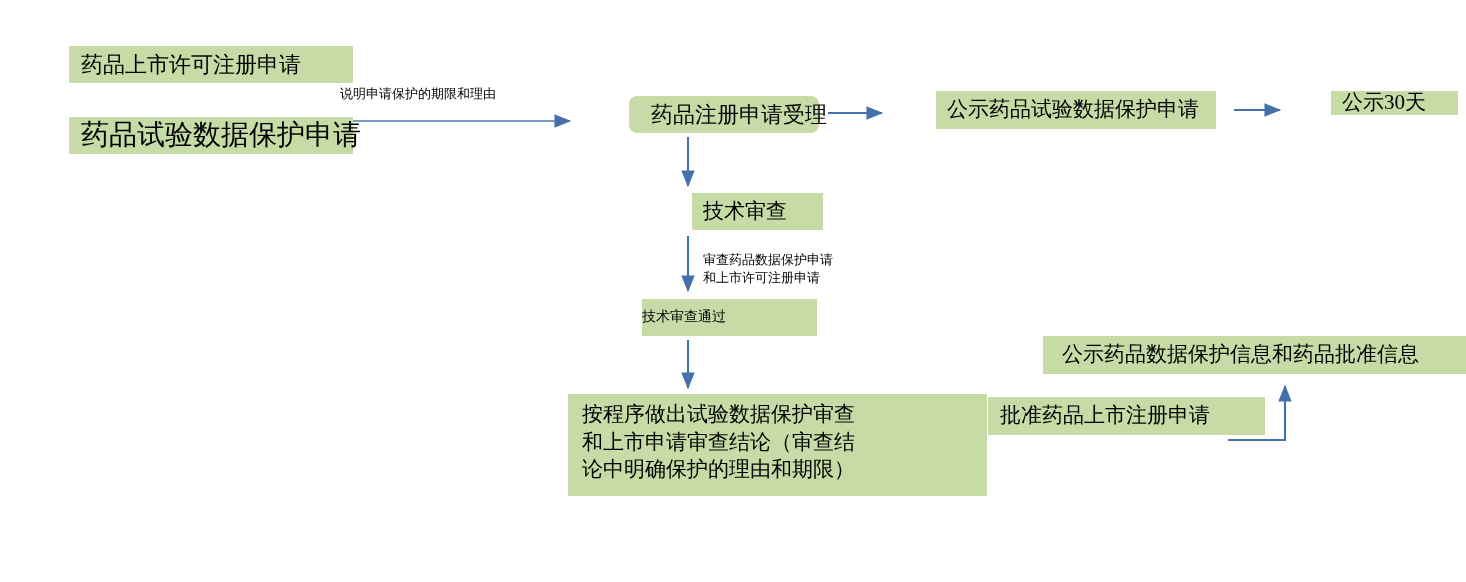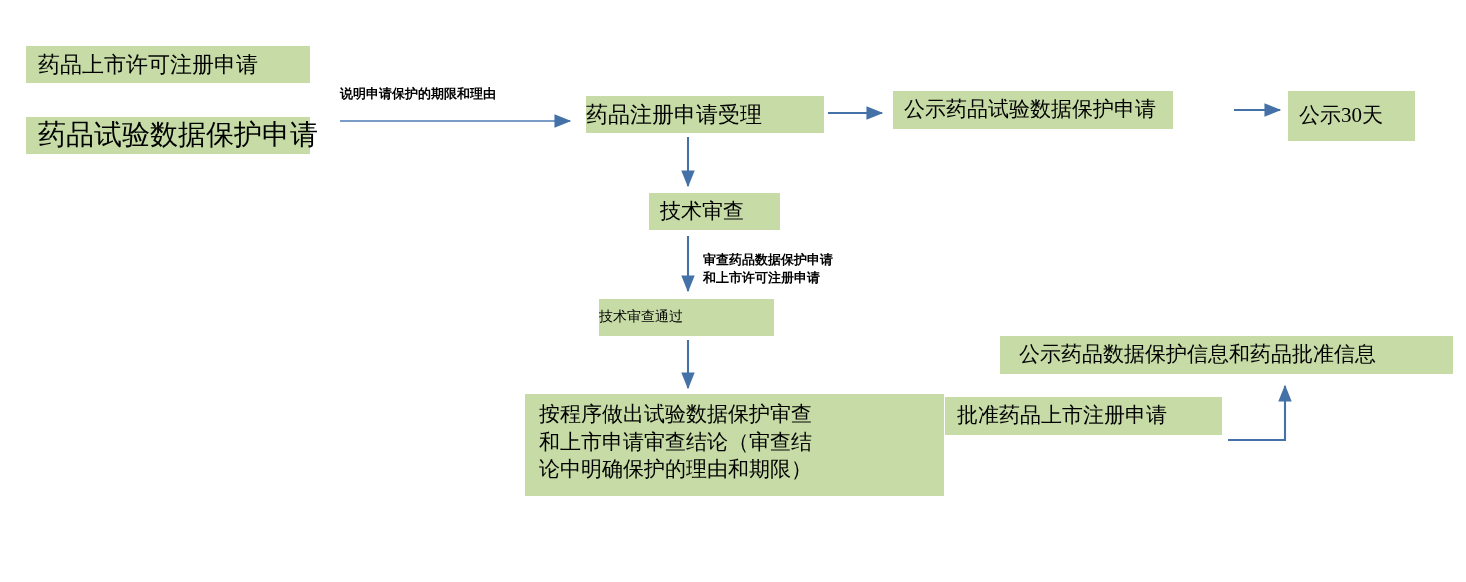--- a/index.html
+++ b/index.html
@@ -22,34 +22,34 @@
     position: absolute;
     background: #c6dba5;
     color: #000000;
     font-family: "Liberation Serif", "DejaVu Serif", serif;
     display: flex;
     align-items: center;
     justify-content: flex-start;
     box-sizing: border-box;
     white-space: pre;
     line-height: 1.32;
+    margin-left: 43px;
   }
   .node.multiline {
     display: block;
     white-space: pre-line;
   }
   .edge-label {
     position: absolute;
     font-family: "Liberation Sans", "DejaVu Sans", sans-serif;
     font-size: 13px;
     color: #000000;
     line-height: 1.35;
     white-space: pre-line;
     letter-spacing: 0px;
-    font-weight: bold;
   }
   .footnote {
     position: absolute;
     font-family: "Liberation Sans", "DejaVu Sans", sans-serif;
     font-size: 13.5px;
     color: #000000;
     white-space: pre;
   }
   svg.connectors {
     position: absolute;
@@ -102,25 +102,25 @@
 
     <g>
       <path d="M1228,440 L1285,440 L1285,386" fill="none" stroke="#4472a8" stroke-width="2.1" marker-end="url(#arrowhead)"></path>
     </g>
   </svg>
 
   <div class="node" style="left:26px; top:46px; width:284px; height:37px; font-size:22px; padding-left:12px;">药品上市许可注册申请</div>
 
   <div class="node" style="left:26px; top:117px; width:284px; height:37px; font-size:28px; padding-left:12px;">药品试验数据保护申请</div>
 
-  <div class="node" style="left:586px; top:96px; width:238px; height:37px; font-size:22px; padding-left:0;">药品注册申请受理</div>
+  <div class="node" style="left:586px; top:96px; width:190px; height:37px; font-size:22px; padding-left:22px;border-radius:8px;">药品注册申请受理</div>
 
   <div class="node" style="left:893px; top:91px; width:280px; height:38px; font-size:21px; padding-left:11px;">公示药品试验数据保护申请</div>
 
-  <div class="node" style="left:1288px; top:91px; width:127px; height:50px; font-size:21px; padding-left:11px;">公示30天</div>
+  <div class="node" style="left:1288px; top:91px; width:127px; height:24px; font-size:21px; padding-left:11px;">公示30天</div>
 
   <div class="node" style="left:649px; top:193px; width:131px; height:37px; font-size:21px; padding-left:11px;">技术审查</div>
 
   <div class="node" style="left:599px; top:299px; width:175px; height:37px; font-size:14px; ">技术审查通过</div>
 
   <div class="node multiline" style="left:525px; top:394px; width:419px; height:102px; font-size:21px; padding:7px 0 0 14px;">按程序做出试验数据保护审查
 和上市申请审查结论（审查结
 论中明确保护的理由和期限）</div>
 
   <div class="node" style="left:945px; top:397px; width:277px; height:38px; font-size:21px; padding-left:12px;">批准药品上市注册申请</div>

